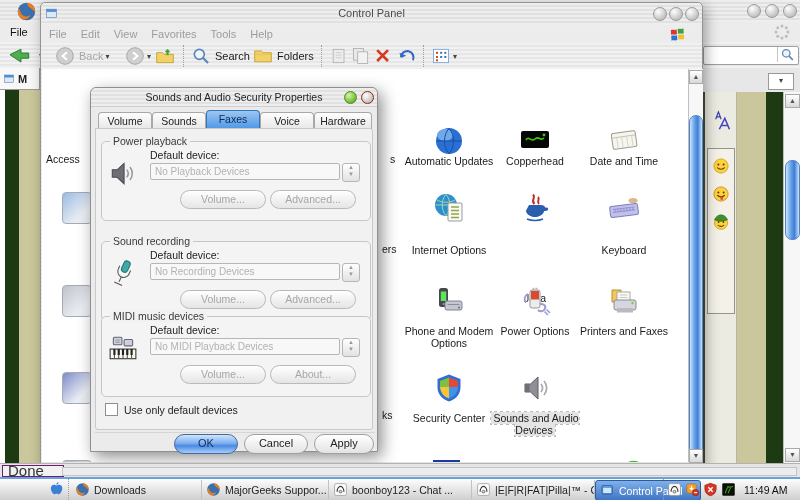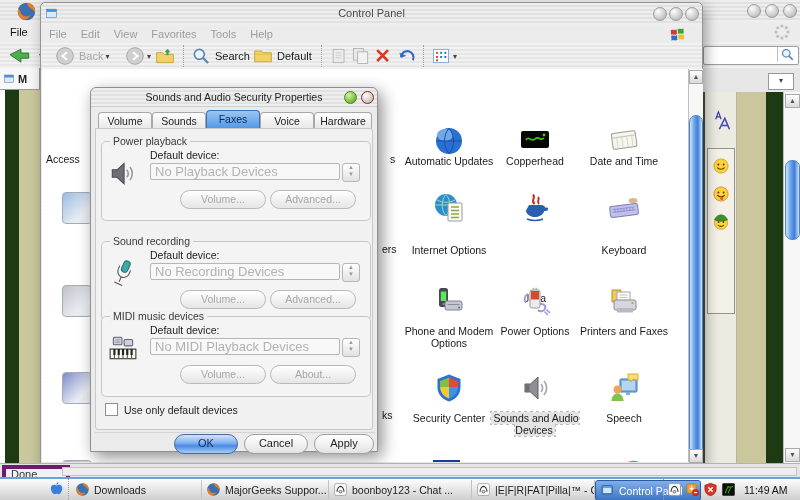--- a/index.html
+++ b/index.html
@@ -22,21 +22,21 @@
   .tb-label.dis{color:#a6a6a6;}
   .caret{font-size:8px;color:#444;margin-left:2px;}
   .sep-dot{border-left:1px dotted #9f9f9f;height:22px;}
   .grid-cell{text-align:center;}
   .grid-label{font-size:10.5px;line-height:12px;color:#1a1a1a;}
   .grid-label .sel{background:#e4e4e4;outline:1px dotted #bbb;padding:0 2px;}
   .frag{font-size:10.5px;color:#1a1a1a;overflow:hidden;white-space:nowrap;}
   .groupbox{border:1px solid #c6c6c6;border-radius:5px;background:#f4f4f4;}
   .groupbox-label{position:absolute;top:-7px;left:8px;background:#f1f1f1;padding:0 3px;color:#3a3a3a;font-size:10.5px;}
   .combo{background:#f8f8f8;border:1px solid #b6b6b6;border-radius:2px;color:#b2b2b2;
-    font-size:13px;line-height:15px;padding-left:4px;overflow:hidden;white-space:nowrap;}
+    font-size:10px;line-height:15px;padding-left:4px;overflow:hidden;white-space:nowrap;}
   .spinner{background:linear-gradient(#ffffff,#e2e2e2);border:1px solid #b6b6b6;border-radius:3px;
     color:#9a9a9a;font-size:6px;line-height:7px;text-align:center;}
   .pill{border:1px solid #b9b9b9;border-radius:10px;background:linear-gradient(#ffffff,#e5e5e5);
     font-size:10.5px;text-align:center;color:#a6a6a6;}
   .btn-dlg{border-radius:10px;font-size:11px;text-align:center;line-height:17px;}
   .btn-plain{border:1px solid #9f9f9f;background:linear-gradient(#ffffff,#e3e3e3);color:#222;}
   .btn-ok{border:1px solid #44699f;background:linear-gradient(#cfe4fb,#7fb0f0 45%,#4a8ae4 60%,#a8cdf6);color:#10305f;}
   .tab{border:1px solid #a8a8a8;border-bottom:none;border-radius:4px 4px 0 0;text-align:center;
     font-size:10.5px;line-height:17px;background:linear-gradient(#fdfdfd,#e6e6e6);color:#222;}
   .tab.active{background:linear-gradient(#9cc6f2,#4a94e4);border-color:#3a72b8;color:#0a2a55;}
@@ -234,21 +234,21 @@
           </span>
           <span class="tb-label">Search</span>
         </div>
         <div style="position: absolute; left: 212px; top: 1px; height: 24px; display: flex; align-items: center; cursor: default;">
           <span style="width: 20px; height: 20px; display: inline-block;">
             <svg viewBox="0 0 24 24" width="100%" height="100%">
               <path d="M2 19V6h8l2 2h10v11z" fill="#f2d268" stroke="#c29b2a"></path>
               <path d="M2 10h20" stroke="#e5bd4a"></path>
             </svg>
           </span>
-          <span class="tb-label">Default</span>
+          <span class="tb-label">Folders</span>
         </div>
         <div style="position: absolute; left: 280px; top: 2px; width: 0px; height: 22px; border-left: 1px dotted rgb(159, 159, 159);"></div>
         <div style="position: absolute; left: 288px; top: 1px; height: 24px; display: flex; align-items: center; cursor: default;">
           <span style="width: 20px; height: 20px; display: inline-block;">
             <svg viewBox="0 0 24 24" width="100%" height="100%">
               <rect x="5" y="4" width="13" height="16" fill="#ececec" stroke="#adadad"></rect>
               <path d="M8 8h7M8 11h7M8 14h7" stroke="#c9c9c9"></path>
             </svg>
           </span>
         </div>
@@ -418,33 +418,20 @@
         <div class="grid-cell" style="position: absolute; left: 448px; top: 303px; width: 90px;">
           <div style="width: 32px; height: 32px; margin: 0px auto;">
             <svg viewBox="0 0 32 32" width="100%" height="100%">
               <path d="M6 12v8h5.5L19 27V5l-7.5 7z" fill="#8f8f97" stroke="#5c5c64"></path>
               <rect x="6.5" y="12.5" width="4" height="7" fill="#6e6e76"></rect>
               <path d="M22 12a6.5 6.5 0 0 1 0 8M25 9a10.5 10.5 0 0 1 0 14" stroke="#a9a9b1" stroke-width="1.7" fill="none"></path>
             </svg>
           </div>
           <div class="grid-label" style="position: absolute; left: 0px; top: 40px; width: 90px;"><span class="sel">Sounds and Audio Devices</span></div>
         </div>
-        <div class="grid-cell" style="position: absolute; left: 537px; top: 303px; width: 90px;">
-          <div style="width: 32px; height: 32px; margin: 0px auto;">
-            <svg viewBox="0 0 32 32" width="100%" height="100%">
-              <rect x="12" y="7" width="17" height="13" rx="1" fill="#7fb0e2" stroke="#49769f"></rect>
-              <rect x="14" y="9" width="13" height="9" fill="#b4d6f2"></rect>
-              <rect x="18" y="20" width="4" height="3" fill="#7fb0e2"></rect>
-              <circle cx="9.5" cy="17.5" r="4" fill="#efa558"></circle>
-              <path d="M3.5 29c0-5 3-7.5 6-7.5s6 2.5 6 7.5z" fill="#7fc24f"></path>
-              <path d="M20 2h10v6.5L25.5 7 23 10V8h-3z" fill="#f7de70" stroke="#cfae3a"></path>
-            </svg>
-          </div>
-          <div class="grid-label" style="position: absolute; left: 0px; top: 40px; width: 90px;">Speech</div>
-        </div>
         <div class="grid-cell" style="position: absolute; left: 362px; top: 391px; width: 90px;">
           <div style="width: 32px; height: 32px; margin: 0px auto;">
             <div class="weather"></div>
           </div>
         </div>
         <div class="grid-cell" style="position: absolute; left: 448px; top: 391px; width: 90px;">
           <div style="width: 32px; height: 32px; margin: 0px auto;">
             <svg viewBox="0 0 32 32" width="100%" height="100%">
               <circle cx="11" cy="10" r="8" fill="#3f9fd6"></circle>
               <path d="M3 10h16M11 2c-4 4-4 12 0 16M11 2c4 4 4 12 0 16" stroke="#97d69f" fill="none"></path>
@@ -553,21 +540,21 @@
     </div>
     <div class="abs" style="left:4px;top:344px;width:280px;border-top:1px solid #d6d6d6;"></div>
     <div id="dlg-buttons">
         <div class="btn-dlg btn-ok" style="position: absolute; left: 83px; top: 346px; width: 62px; height: 18px;">OK</div>
         <div class="btn-dlg btn-plain" style="position: absolute; left: 153px; top: 346px; width: 62px; height: 18px;">Cancel</div>
         <div class="btn-dlg btn-plain" style="position: absolute; left: 223px; top: 346px; width: 58px; height: 18px;">Apply</div>
       </div>
   </div>
 
   <div class="abs" style="left:0;top:463px;width:800px;height:14px;background:#e5e5e5;border-top:1px solid #b2b2b2;z-index:20;">
-    <div class="abs" style="left:2px;top:1px;width:55px;height:10px;border:4px solid #701a75;background:#f1f1f1;font-size:11px;line-height:10px;padding-left:5px;color:#333;">Done</div>
+    <div class="abs" style="left:2px;top:1px;width:55px;height:10px;border:1px solid #701a75;background:#f1f1f1;font-size:15px;line-height:10px;padding-left:5px;color:#333;">Done</div>
     <div class="abs" style="left:62px;top:3px;width:733px;height:7px;border:1px solid #c4c4c4;background:#ededed;"></div>
   </div>
 
   <div class="abs" style="left:0;top:477px;width:800px;height:23px;background:linear-gradient(#fdfdfd,#cfcfcf);border-top:2px solid #6aa2dc;box-sizing:border-box;z-index:21;">
     <div class="abs" style="left:48px;top:2px;width:17px;height:17px;" id="apple">
         <svg viewBox="0 0 24 24" width="100%" height="100%">
           <path d="M14.8 1.8c.3 1.5-1.2 3.4-2.8 3.4-.3-1.7 1.3-3.3 2.8-3.4z" fill="#3b7fd8"></path>
           <path d="M12 6.2c1 0 2.3-.9 3.9-.9 2.2 0 4.3 1.8 4.3 5 0 3.9-2.9 8.4-4.8 8.4-1 0-1.7-.8-3.2-.8s-2.3.8-3.3.8c-1.9 0-4.9-4.3-4.9-8.3 0-3.3 2.2-5.1 4.3-5.1 1.5 0 2.7.9 3.7.9z" fill="#3b7fd8"></path>
         </svg>
       </div>

